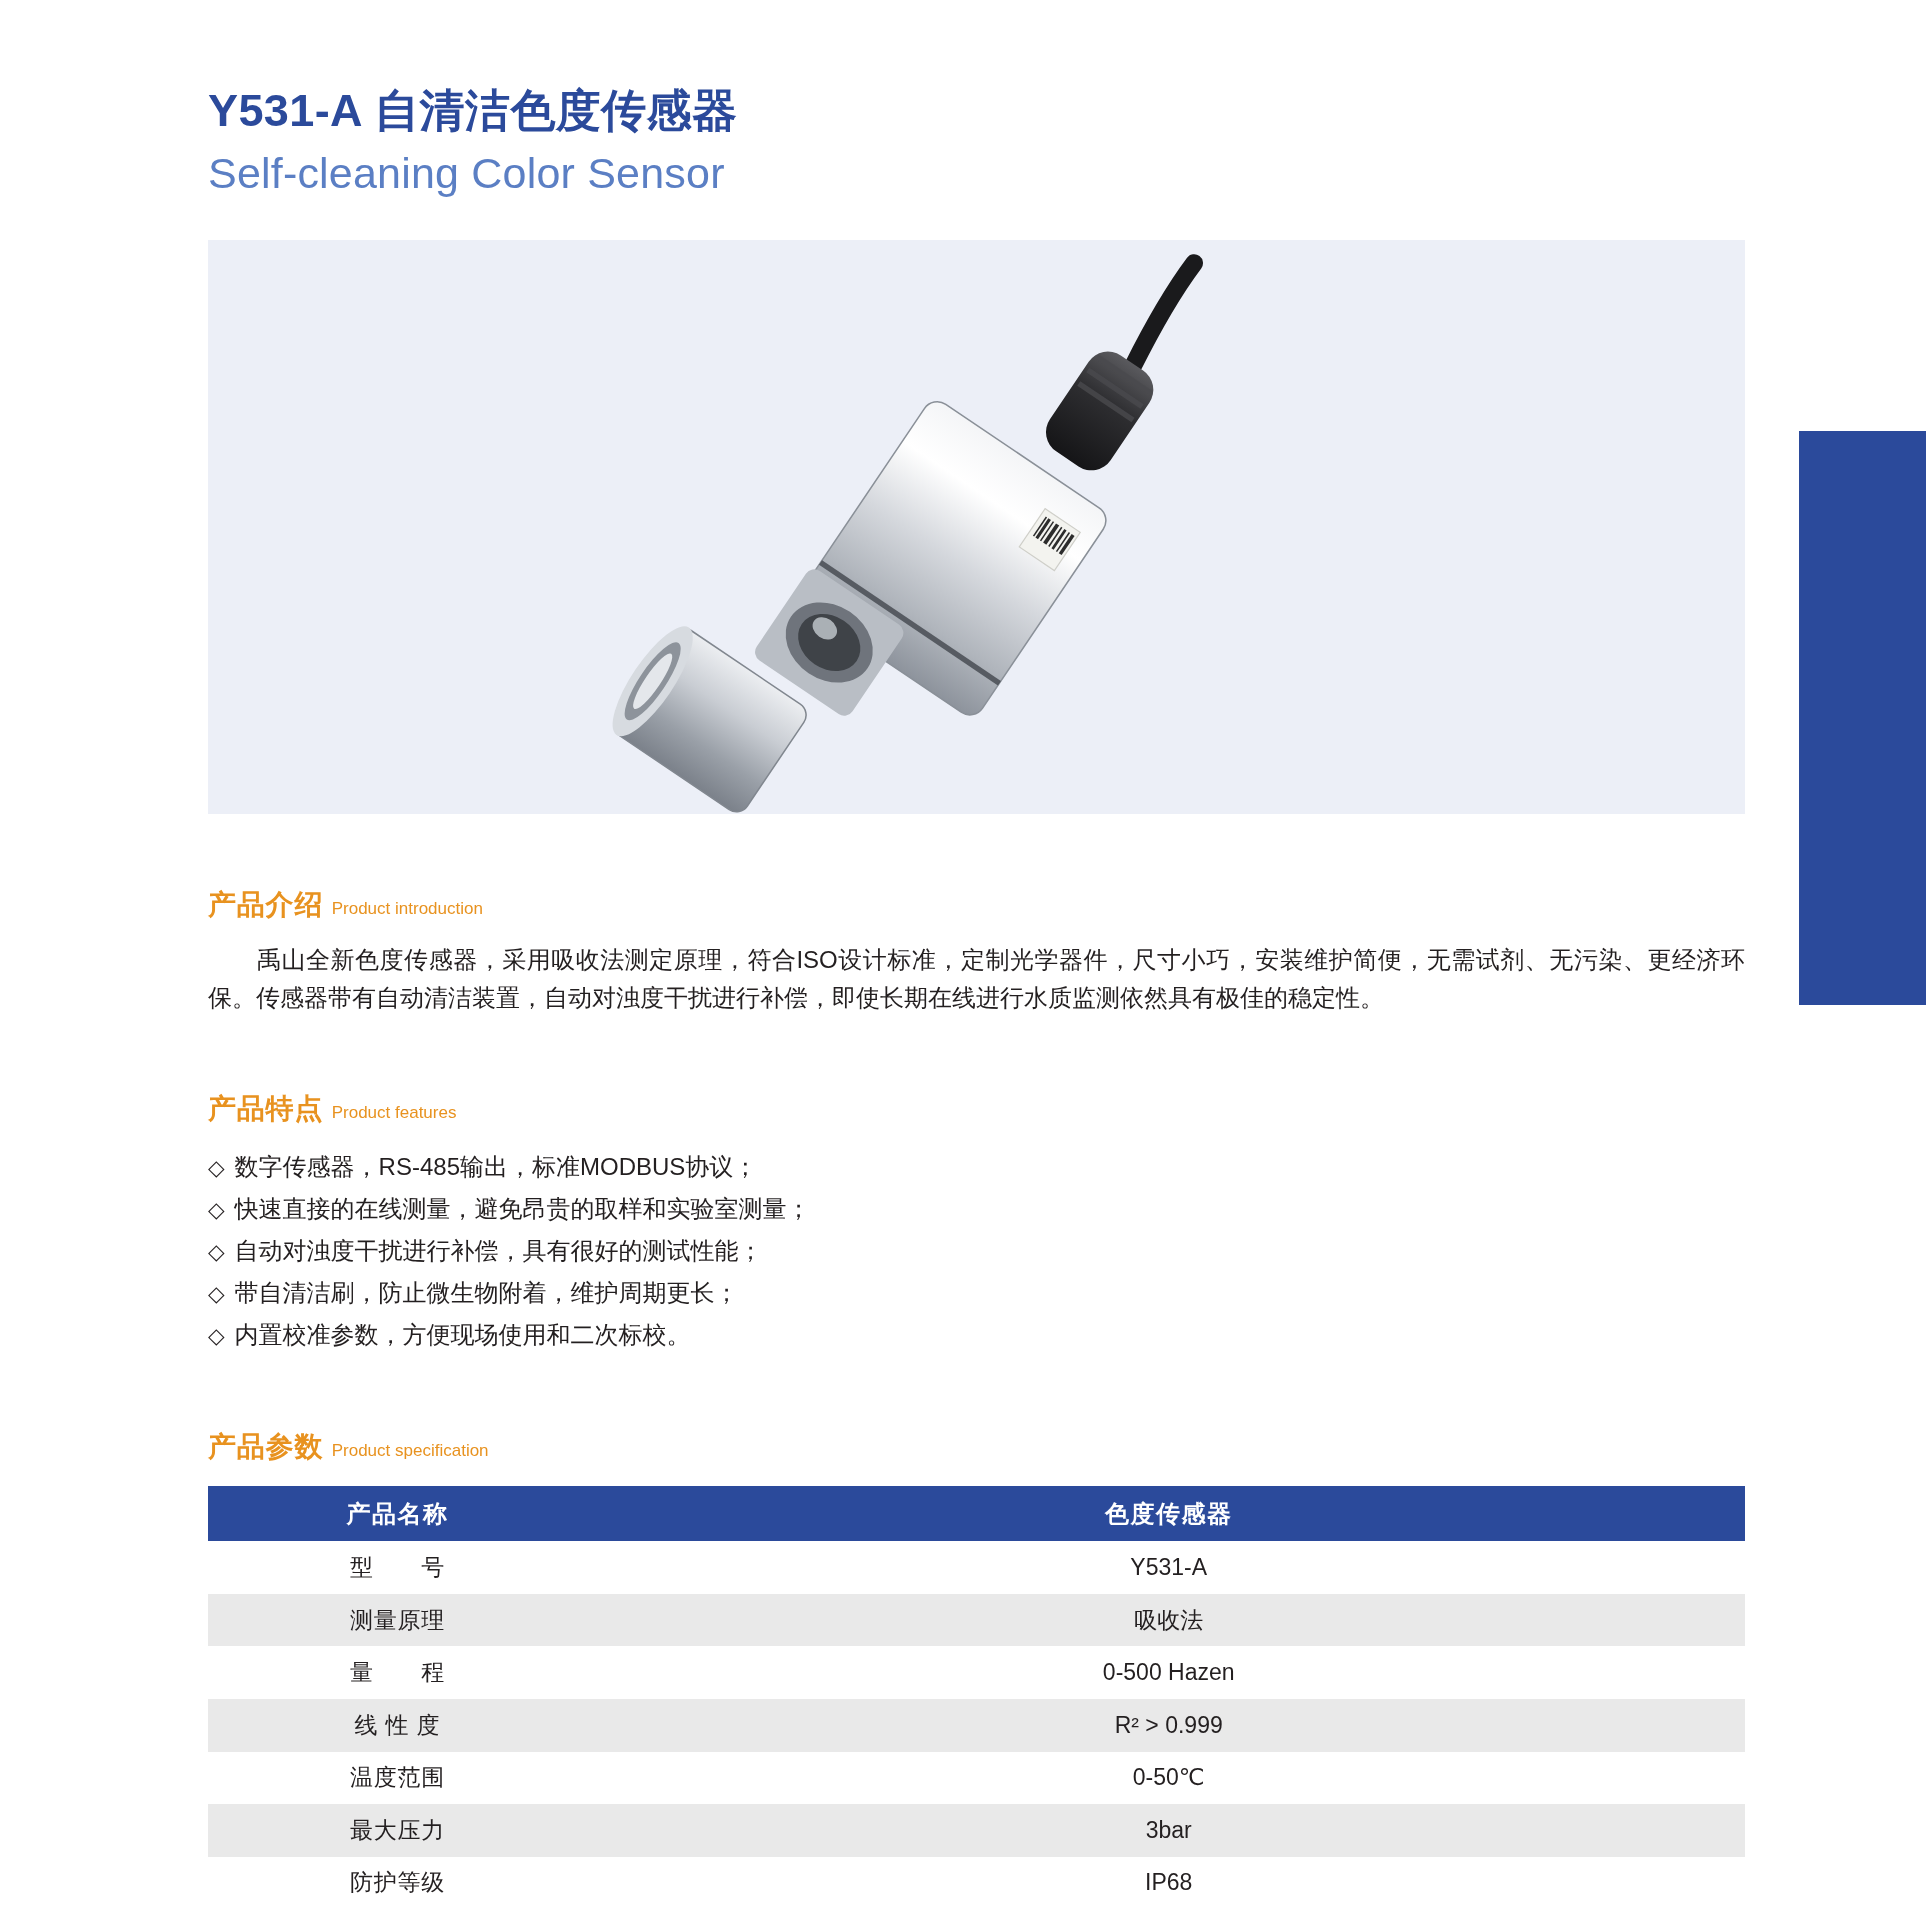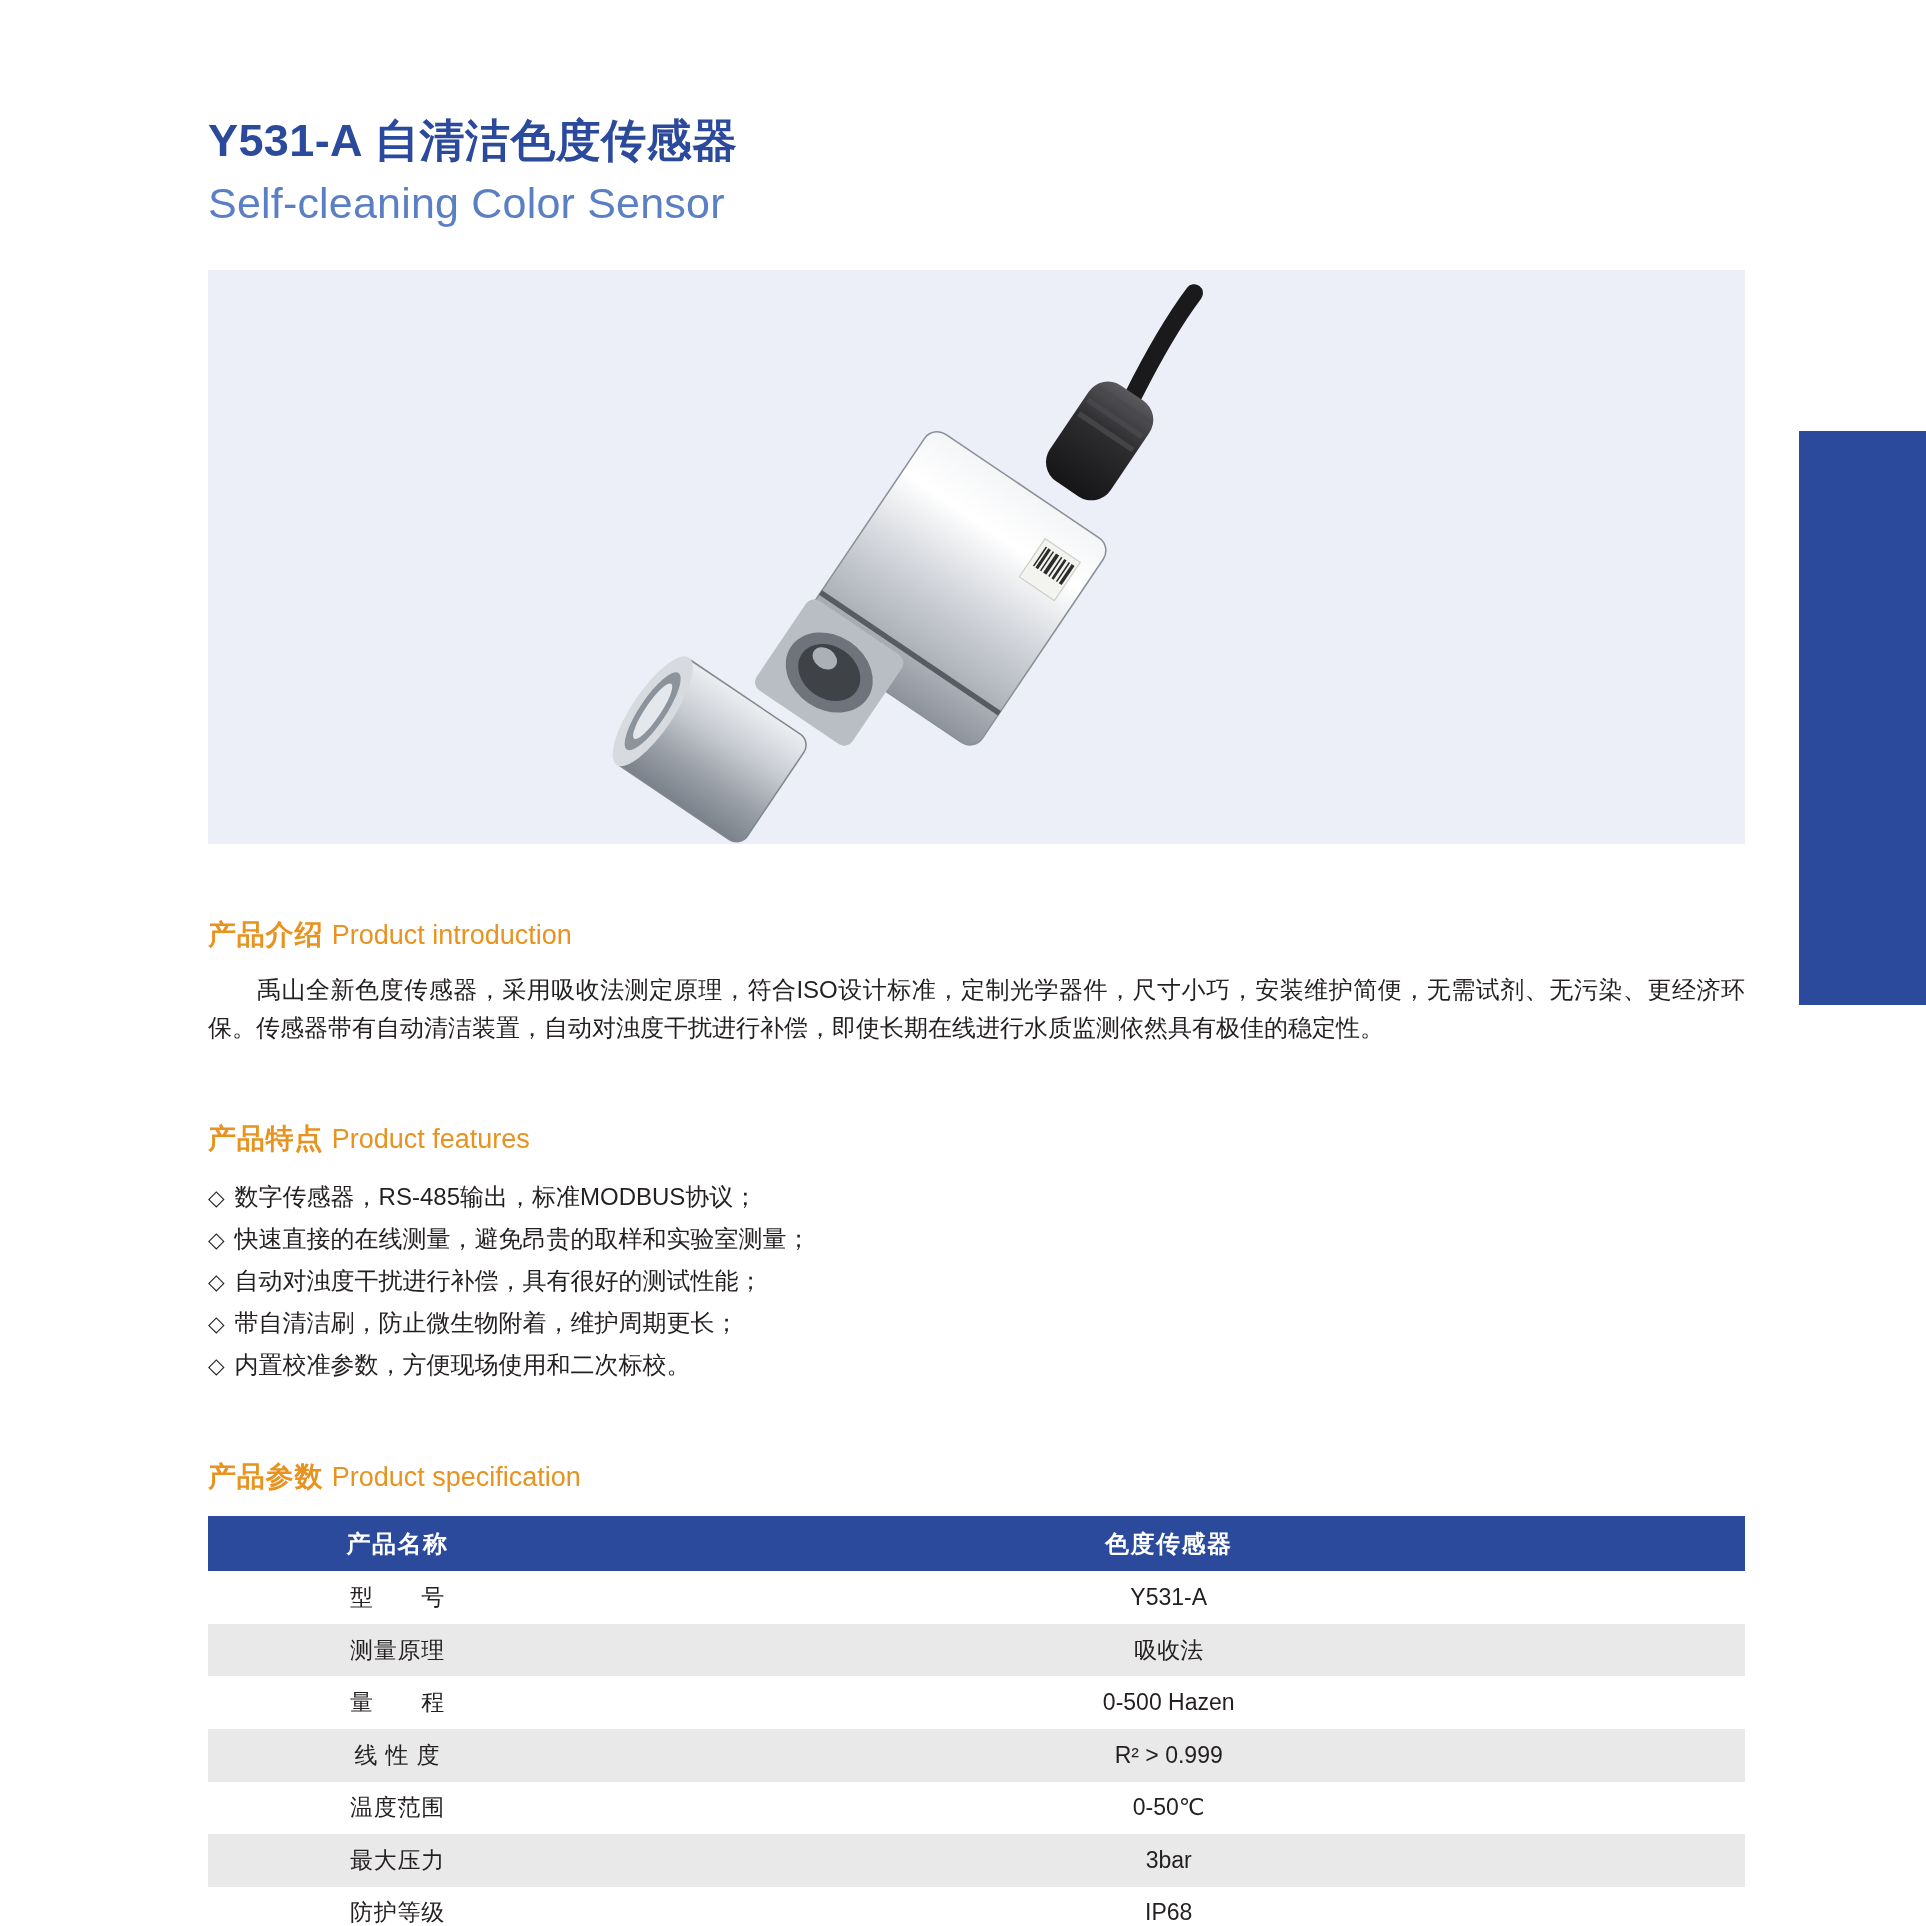--- a/index.html
+++ b/index.html
@@ -32,21 +32,21 @@
   }
   
   .content {
     position: absolute;
     left: 208px;
     top: 0;
     width: 1537px;
   }
   
   .title-block {
-    padding-top: 116px;
+    padding-top: 86px;
   }
   .main-title {
     font-size: 45px;
     font-weight: bold;
     color: #2b4a9b;
     letter-spacing: 0.4px;
     line-height: 1.1;
     margin: 0;
   }
   .sub-title {
@@ -79,21 +79,21 @@
     align-items: baseline;
     gap: 8.5px;
   }
   .sec-cn {
     font-size: 28px;
     font-weight: bold;
     color: #e8921f;
     letter-spacing: 0.8px;
   }
   .sec-en {
-    font-size: 27px;
+    font-size: 17px;
     color: #e8921f;
     font-weight: normal;
   }
   
   .intro-para {
     margin-top: 17px;
     font-size: 24px;
     line-height: 1.62;
     color: #231f20;
     text-indent: 49px;

